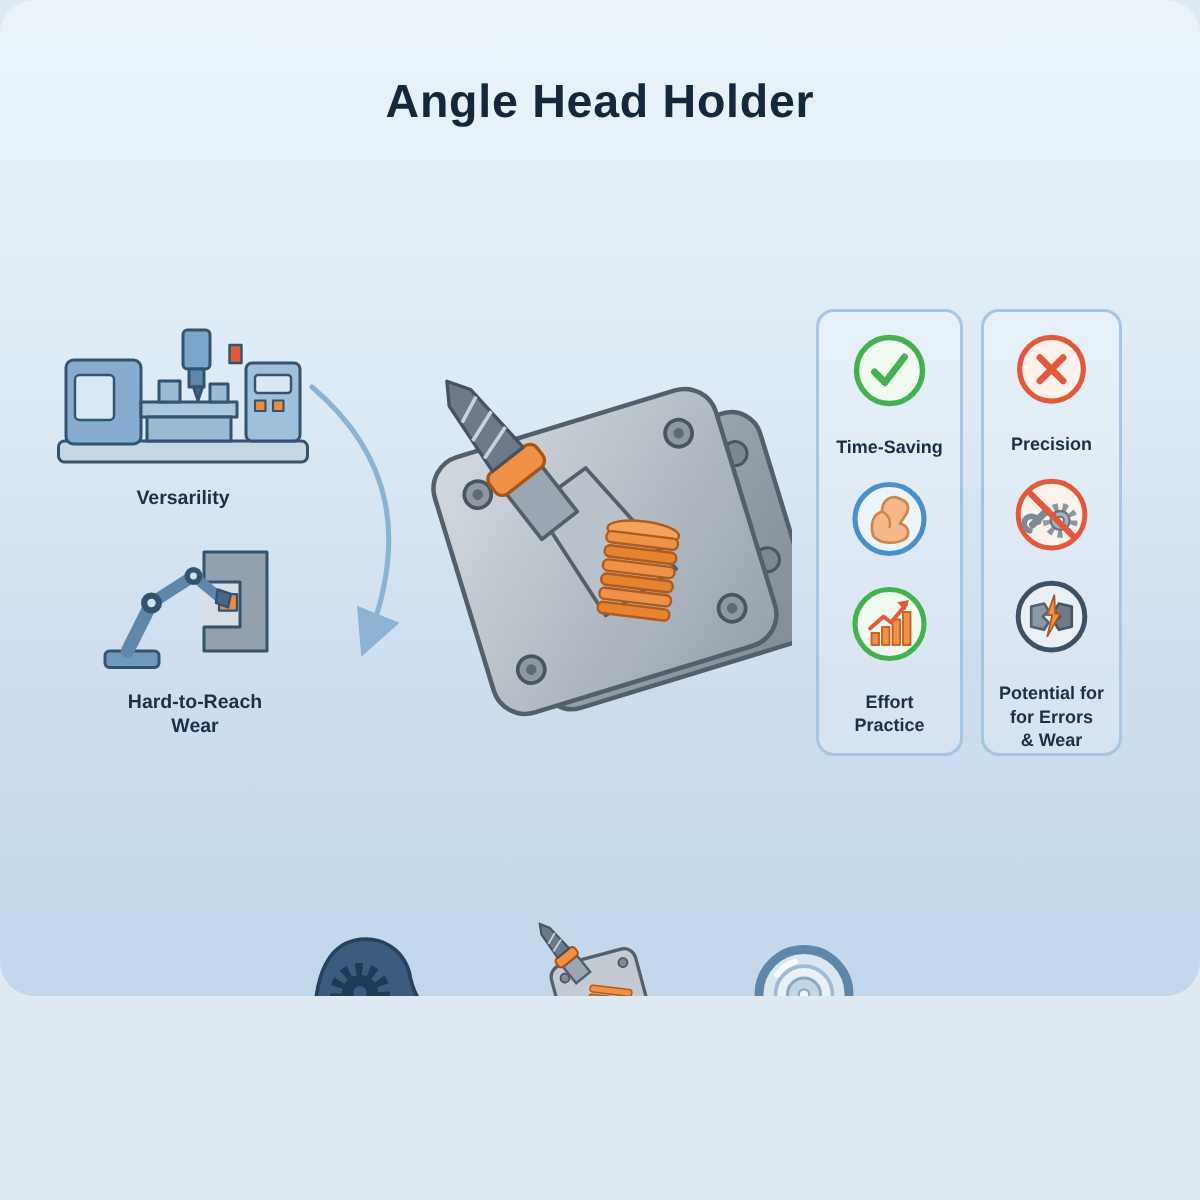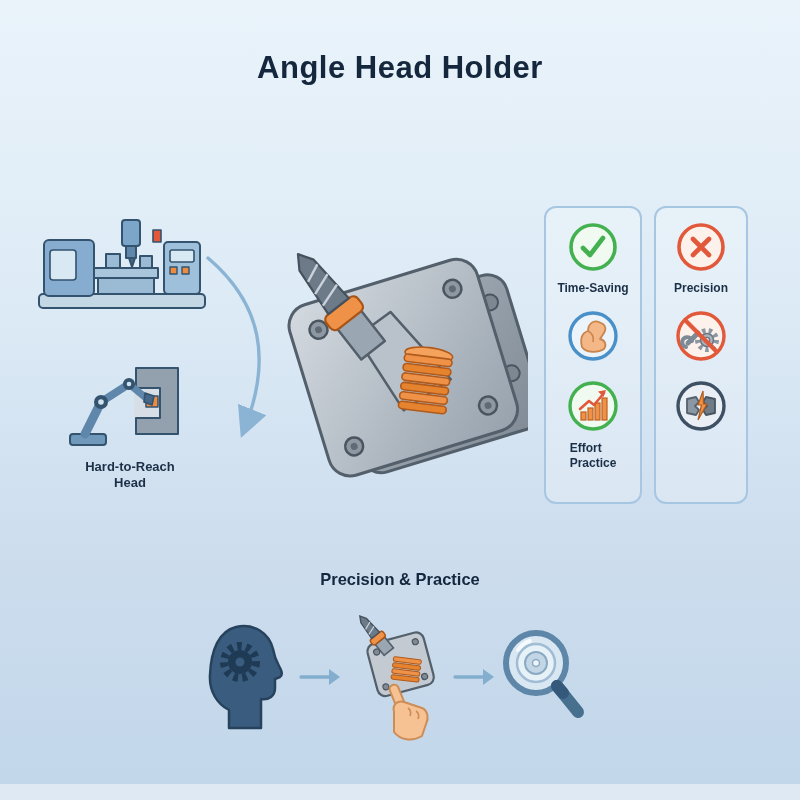--- a/index.html
+++ b/index.html
@@ -1,19 +1,19 @@
 <!DOCTYPE html>
 <html><head>
 <meta charset="utf-8">
 <style>
   html,body{margin:0;padding:0;background:#dfe9f3;}
   .canvas{
-    position:relative;width:800px;height:784px;overflow:hidden;margin:0 auto;
+    position:relative;width:800px;height:664px;overflow:hidden;margin:0 auto;
     background:linear-gradient(180deg,#eaf3fa 0%,#ddebf6 38%,#cdddee 70%,#c2d7ea 100%);
-    font-family:"Liberation Sans",sans-serif;color:#1b3047;
+    font-family:"Liberation Sans",sans-serif;color:#1b3047;border-radius:23px;
   }
   .title{
     position:absolute;top:50px;left:0;width:100%;text-align:center;
     font-size:31px;font-weight:800;letter-spacing:.5px;color:#14273d;
   }
   .fig{position:absolute;margin:0;}
   .fig.machine{left:36px;top:210px;width:172px;}
   .fig.robot{left:66px;top:350px;width:128px;}
   .caption{
     margin-top:5px;text-align:center;font-weight:700;font-size:13px;
@@ -22,22 +22,22 @@
   .curved-arrow{position:absolute;left:198px;top:252px;}
   .hero{position:absolute;left:248px;top:214px;}
   .panel{
     position:absolute;top:206px;height:298px;box-sizing:border-box;
     border:2px solid #a6c6e1;border-radius:12px;background:rgba(255,255,255,.22);
     display:flex;flex-direction:column;align-items:center;padding-top:13px;
   }
   .panel.pros{left:544px;width:98px;}
   .panel.cons{left:654px;width:94px;}
   .plabel{
-    font-size:12px;font-weight:700;text-align:left;color:#1b3047;
-    white-space:pre-line;line-height:1.3;margin-top:8px;
+    font-size:12px;font-weight:700;text-align:center;color:#1b3047;
+    white-space:pre-line;line-height:1.3;margin-top:18px;
   }
   .picon{display:block;}
   .picon.m1{margin-top:12px;}
   .picon.m2{margin-top:16px;}
   .process-title{
     position:absolute;top:570px;left:0;width:100%;text-align:center;
     font-size:16.5px;font-weight:700;color:#14273d;
   }
   .p-head{position:absolute;left:202px;top:620px;}
   .p-arrow1{position:absolute;left:298px;top:664px;}
@@ -65,41 +65,42 @@
         <polygon points="93,48 99,48 96,57" fill="#44678a"></polygon>
         <rect x="70" y="44" width="14" height="14" fill="#9bbbd4"></rect>
         <rect x="104" y="46" width="12" height="12" fill="#9bbbd4"></rect>
         <rect x="128" y="32" width="36" height="52" rx="4" fill="#9fc0da"></rect>
         <rect x="134" y="40" width="24" height="12" rx="2" fill="#d9e9f4" stroke-width="1.6"></rect>
         <rect x="134" y="57" width="7" height="7" fill="#ee8b3e" stroke-width="1.4"></rect>
         <rect x="146" y="57" width="7" height="7" fill="#ee8b3e" stroke-width="1.4"></rect>
         <rect x="117" y="20" width="8" height="12" fill="#e2583a" stroke-width="1.6"></rect>
       </g>
     </svg>
+    <figcaption class="caption">Versarility</figcaption>
   </figure>
 
   <figure class="fig robot">
     <svg width="124" height="100" viewBox="0 0 124 100">
       <g stroke="#33536f" stroke-width="2" stroke-linejoin="round">
         <rect x="68" y="38" width="26" height="30" fill="#d7dee5" stroke="none"></rect>
         <path d="M70,18 h42 v66 h-42 v-16 h24 v-30 h-24 Z" fill="#93a0ad"></path>
         <rect x="80" y="46" width="12" height="11" fill="#ee8b3e" stroke-width="1.5"></rect>
         <rect x="4" y="84" width="36" height="11" rx="3" fill="#6f98ba"></rect>
         <line x1="19" y1="84" x2="35" y2="52" stroke="#5e87ab" stroke-width="9" stroke-linecap="round"></line>
         <line x1="35" y1="52" x2="63" y2="34" stroke="#5e87ab" stroke-width="8" stroke-linecap="round"></line>
         <line x1="63" y1="34" x2="80" y2="48" stroke="#5e87ab" stroke-width="7" stroke-linecap="round"></line>
         <circle cx="35" cy="52" r="7" fill="#33536f" stroke="none"></circle>
         <circle cx="35" cy="52" r="2.8" fill="#cfe2f0" stroke="none"></circle>
         <circle cx="63" cy="34" r="6" fill="#33536f" stroke="none"></circle>
         <circle cx="63" cy="34" r="2.3" fill="#cfe2f0" stroke="none"></circle>
         <path d="M79,43 l9,3 l-2,9 l-8,-3 Z" fill="#44678a" stroke-width="1.6"></path>
       </g>
     </svg>
     <figcaption class="caption">Hard-to-Reach
-Head</figcaption>
+Wear</figcaption>
   </figure>
 
   <svg class="curved-arrow" width="92" height="195" viewBox="0 0 92 195">
     <defs>
       <marker id="cah" markerWidth="9" markerHeight="9" refX="6.5" refY="4.5" orient="auto">
         <path d="M0,0 L9,4.5 L0,9 Z" fill="#8ab3d4"></path>
       </marker>
     </defs>
     <path d="M10,6 C64,52 74,108 46,178" fill="none" stroke="#8ab3d4" stroke-width="3.4" stroke-linecap="round" marker-end="url(#cah)"></path>
   </svg>
@@ -187,23 +188,25 @@
       <path d="M14,34 L24,24" stroke="#7d8994" stroke-width="5" stroke-linecap="round"></path>
       <path d="M12,38 a5,5 0 1 1 6,-6" fill="none" stroke="#7d8994" stroke-width="4" stroke-linecap="round"></path>
       <path d="M12,12 L42,42" stroke="#e2583a" stroke-width="4.2" stroke-linecap="round"></path>
     </svg>
     <svg class="picon m2" width="54" height="54" viewBox="0 0 54 54">
       <circle cx="27" cy="27" r="23" fill="#e9eff5" stroke="#3e5064" stroke-width="3.4"></circle>
       <path d="M13,20 L22,18 L25,23 L21,27 L25,31 L22,36 L13,34 Z" fill="#8b97a2" stroke="#55616e" stroke-width="1.8" stroke-linejoin="round"></path>
       <path d="M41,20 L32,18 L29,23 L33,27 L29,31 L32,36 L41,34 Z" fill="#6f7c88" stroke="#48545f" stroke-width="1.8" stroke-linejoin="round"></path>
       <polygon points="29,12 24,26 27.5,26 24,41 33,25 29.5,25" fill="#ef9247" stroke="#b05a1c" stroke-width="1.2"></polygon>
     </svg>
+    <div class="plabel">Potential for
+for Errors
+&amp; Wear</div>
   </div>
 
-  <div class="process-title">Precision &amp; Practice</div>
 
   <svg class="p-head" width="92" height="115" viewBox="0 0 92 115">
     <path d="M34,7 C52,3 67,13 71,29 C72,35 73,39 77,46 C80,51 81,55 78,57 L73,59 L73,68 C73,76 67,80 59,79 L59,108 L27,108 L27,90 C15,84 7,71 8,55 C9,30 17,11 34,7 Z" fill="#3a5d7f" stroke="#27425d" stroke-width="2.5" stroke-linejoin="round"></path>
     <circle cx="38" cy="42" r="16" fill="none" stroke="#1f3a54" stroke-width="8" stroke-dasharray="4.6 4.4"></circle>
     <circle cx="38" cy="42" r="12" fill="#1f3a54"></circle>
     <circle cx="38" cy="42" r="4.5" fill="#3a5d7f"></circle>
   </svg>
 
   <svg class="p-arrow1" width="44" height="26" viewBox="0 0 44 26">
     <path d="M3,13 L32,13" stroke="#84aecd" stroke-width="3.4" stroke-linecap="round"></path>

